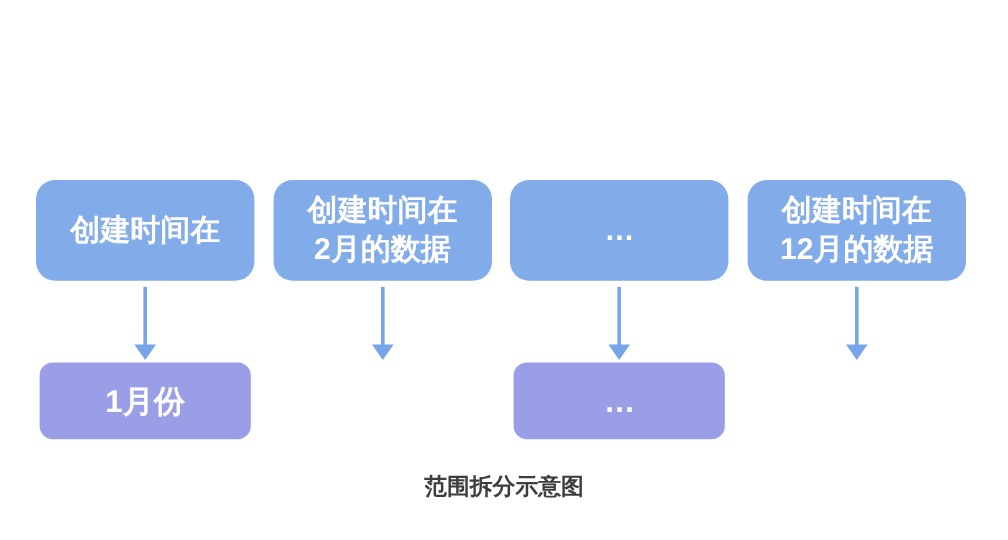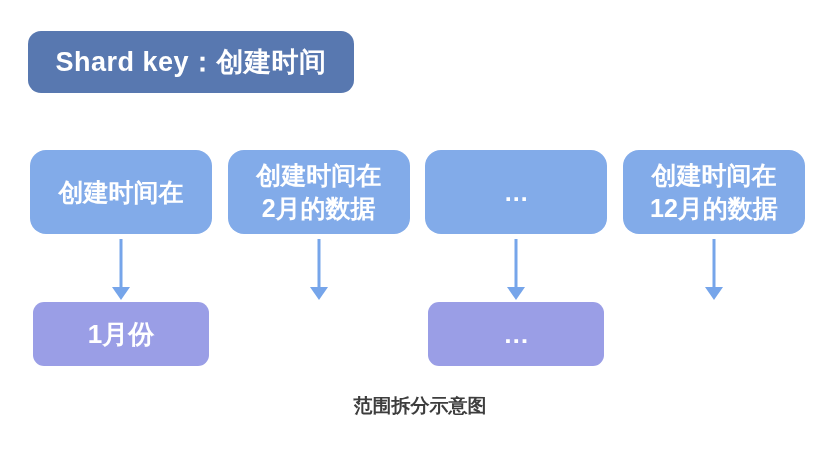--- a/index.html
+++ b/index.html
@@ -107,23 +107,20 @@
     text-align: center;
     font-size: 19px;
     font-weight: bold;
     color: var(--caption-text, #3d3d3d);
   }
 </style>
 </head>
 <body>
 
 <div id="canvas">
-  <div class="header-box">
-    <span>Shard key：创建时间</span>
-  </div>
 
   <div id="columns-row">
   <div class="column">
     <div class="source-box">
           <div>创建时间在</div>
         </div>
     <div class="arrow">
       <div class="arrow-line"></div>
       <div class="arrow-head"></div>
     </div>

